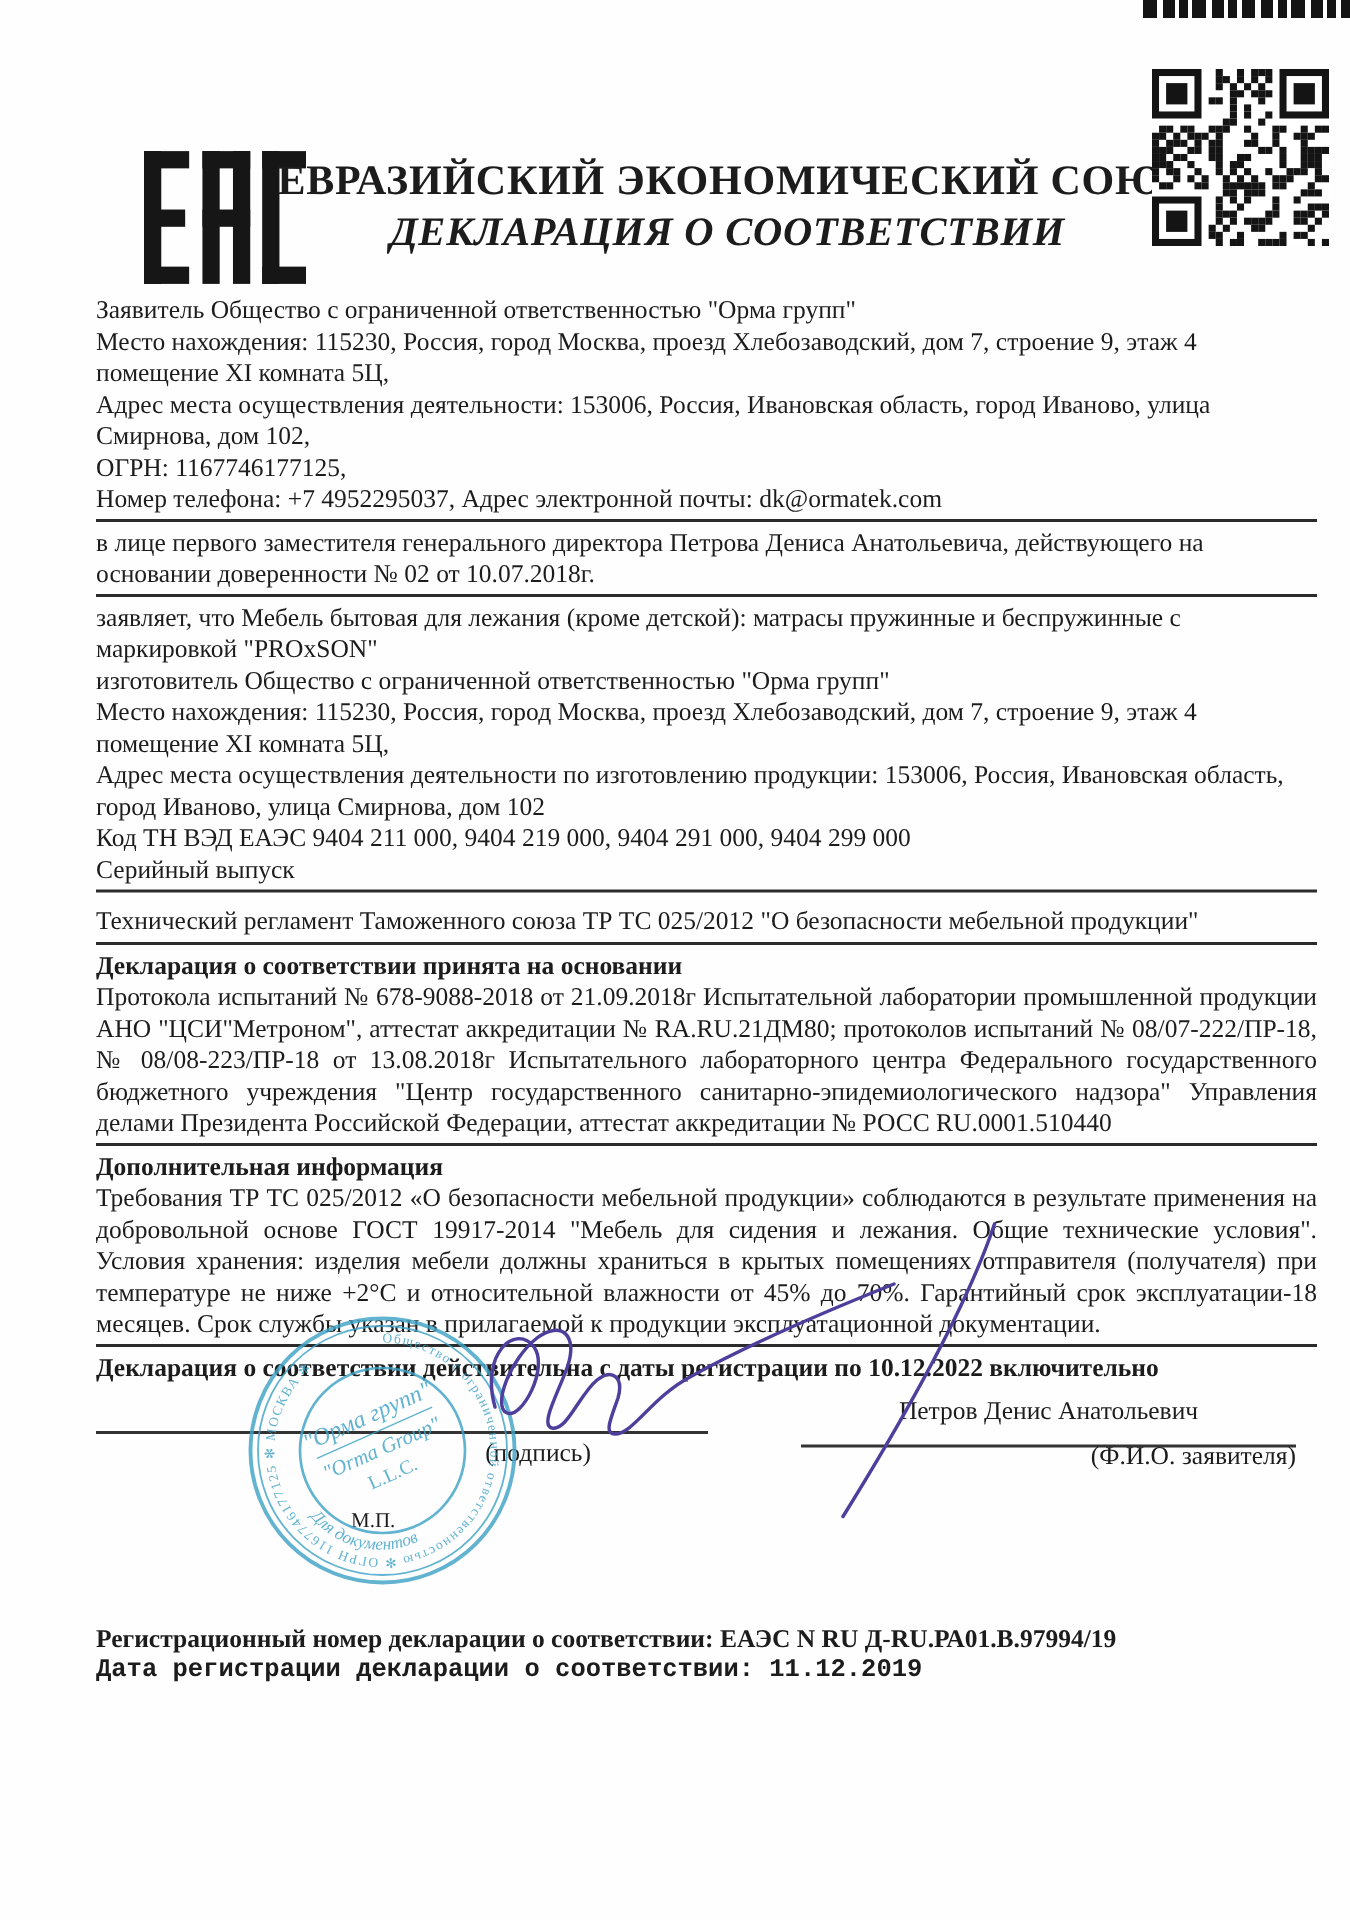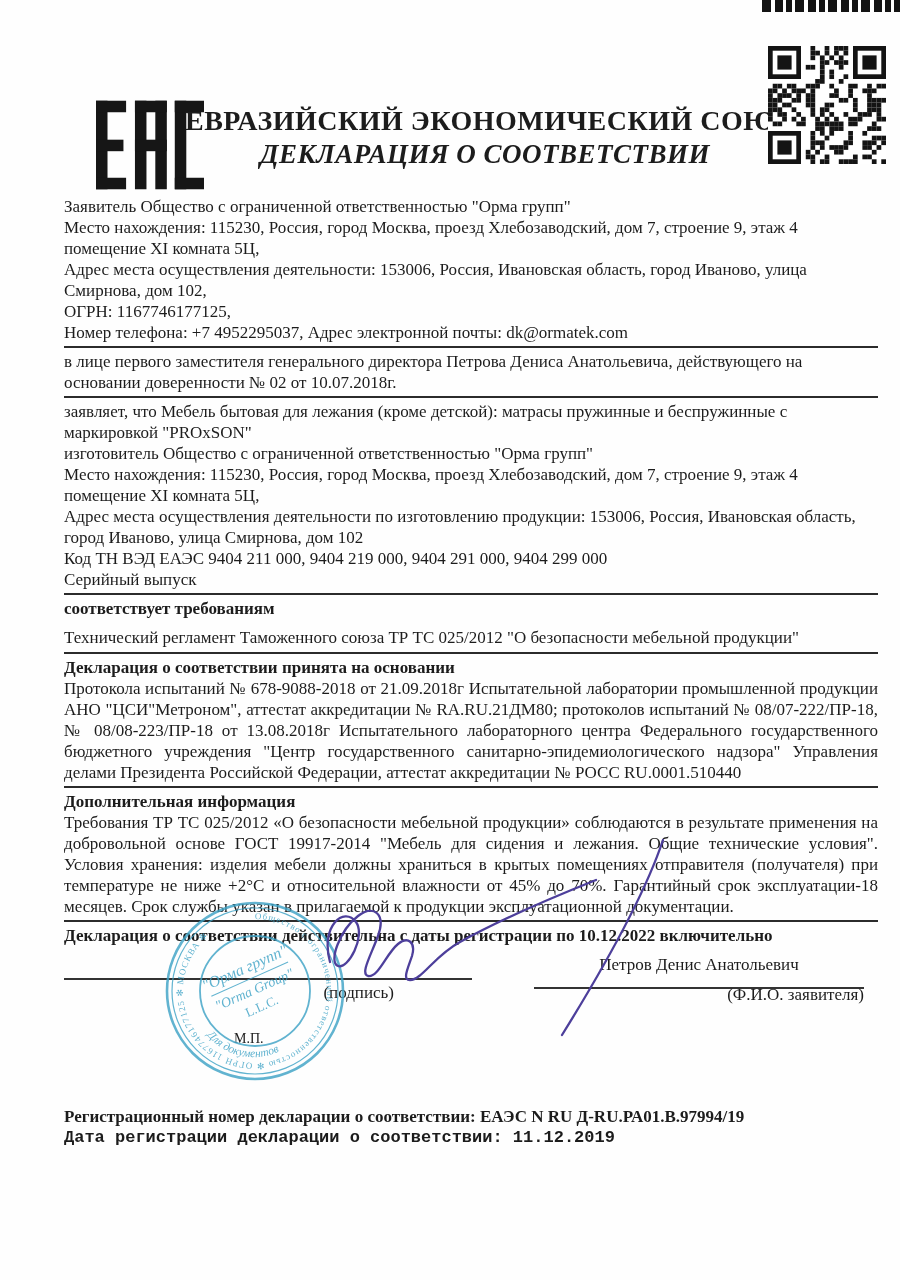--- a/index.html
+++ b/index.html
@@ -292,21 +292,20 @@
     <hr class="hsep">
 
     <p><b class="lead">заявляет, что</b><span> Мебель бытовая для лежания (кроме детской): матрасы пружинные и беспружинные с маркировкой "PROxSON"</span></p>
     <p><b class="lead">изготовитель</b><span> Общество с ограниченной ответственностью "Орма групп"</span></p>
     <p>Место нахождения: 115230, Россия, город Москва, проезд Хлебозаводский, дом 7, строение 9, этаж 4 помещение XI комната 5Ц,</p>
     <p>Адрес места осуществления деятельности по изготовлению продукции: 153006, Россия, Ивановская область, город Иваново, улица Смирнова, дом 102</p>
     <p>Код ТН ВЭД ЕАЭС 9404 211 000, 9404 219 000, 9404 291 000, 9404 299 000</p>
     <p>Серийный выпуск</p>
     <hr class="hsep">
 
-    <p class="bold-line">соответствует требованиям</p>
     <p class="just gap-top gap-bot">Технический регламент Таможенного союза ТР ТС 025/2012 "О безопасности мебельной продукции"</p>
     <hr class="hsep">
 
     <p class="bold-line">Декларация о соответствии принята на основании</p>
     <p class="just">Протокола испытаний № 678-9088-2018 от 21.09.2018г Испытательной лаборатории промышленной продукции АНО "ЦСИ"Метроном", аттестат аккредитации № RA.RU.21ДМ80; протоколов испытаний № 08/07-222/ПР-18, № 08/08-223/ПР-18 от 13.08.2018г Испытательного лабораторного центра Федерального государственного бюджетного учреждения "Центр государственного санитарно-эпидемиологического надзора" Управления делами Президента Российской Федерации, аттестат аккредитации № РОСС RU.0001.510440</p>
     <hr class="hsep">
 
     <p class="bold-line">Дополнительная информация</p>
     <p class="just">Требования ТР ТС 025/2012 «О безопасности мебельной продукции» соблюдаются в результате применения на добровольной основе ГОСТ 19917-2014 "Мебель для сидения и лежания. Общие технические условия". Условия хранения: изделия мебели должны храниться в крытых помещениях отправителя (получателя) при температуре не ниже +2°С и относительной влажности от 45% до 70%. Гарантийный срок эксплуатации-18 месяцев. Срок службы указан в прилагаемой к продукции эксплуатационной документации.</p>
     <hr class="hsep">

